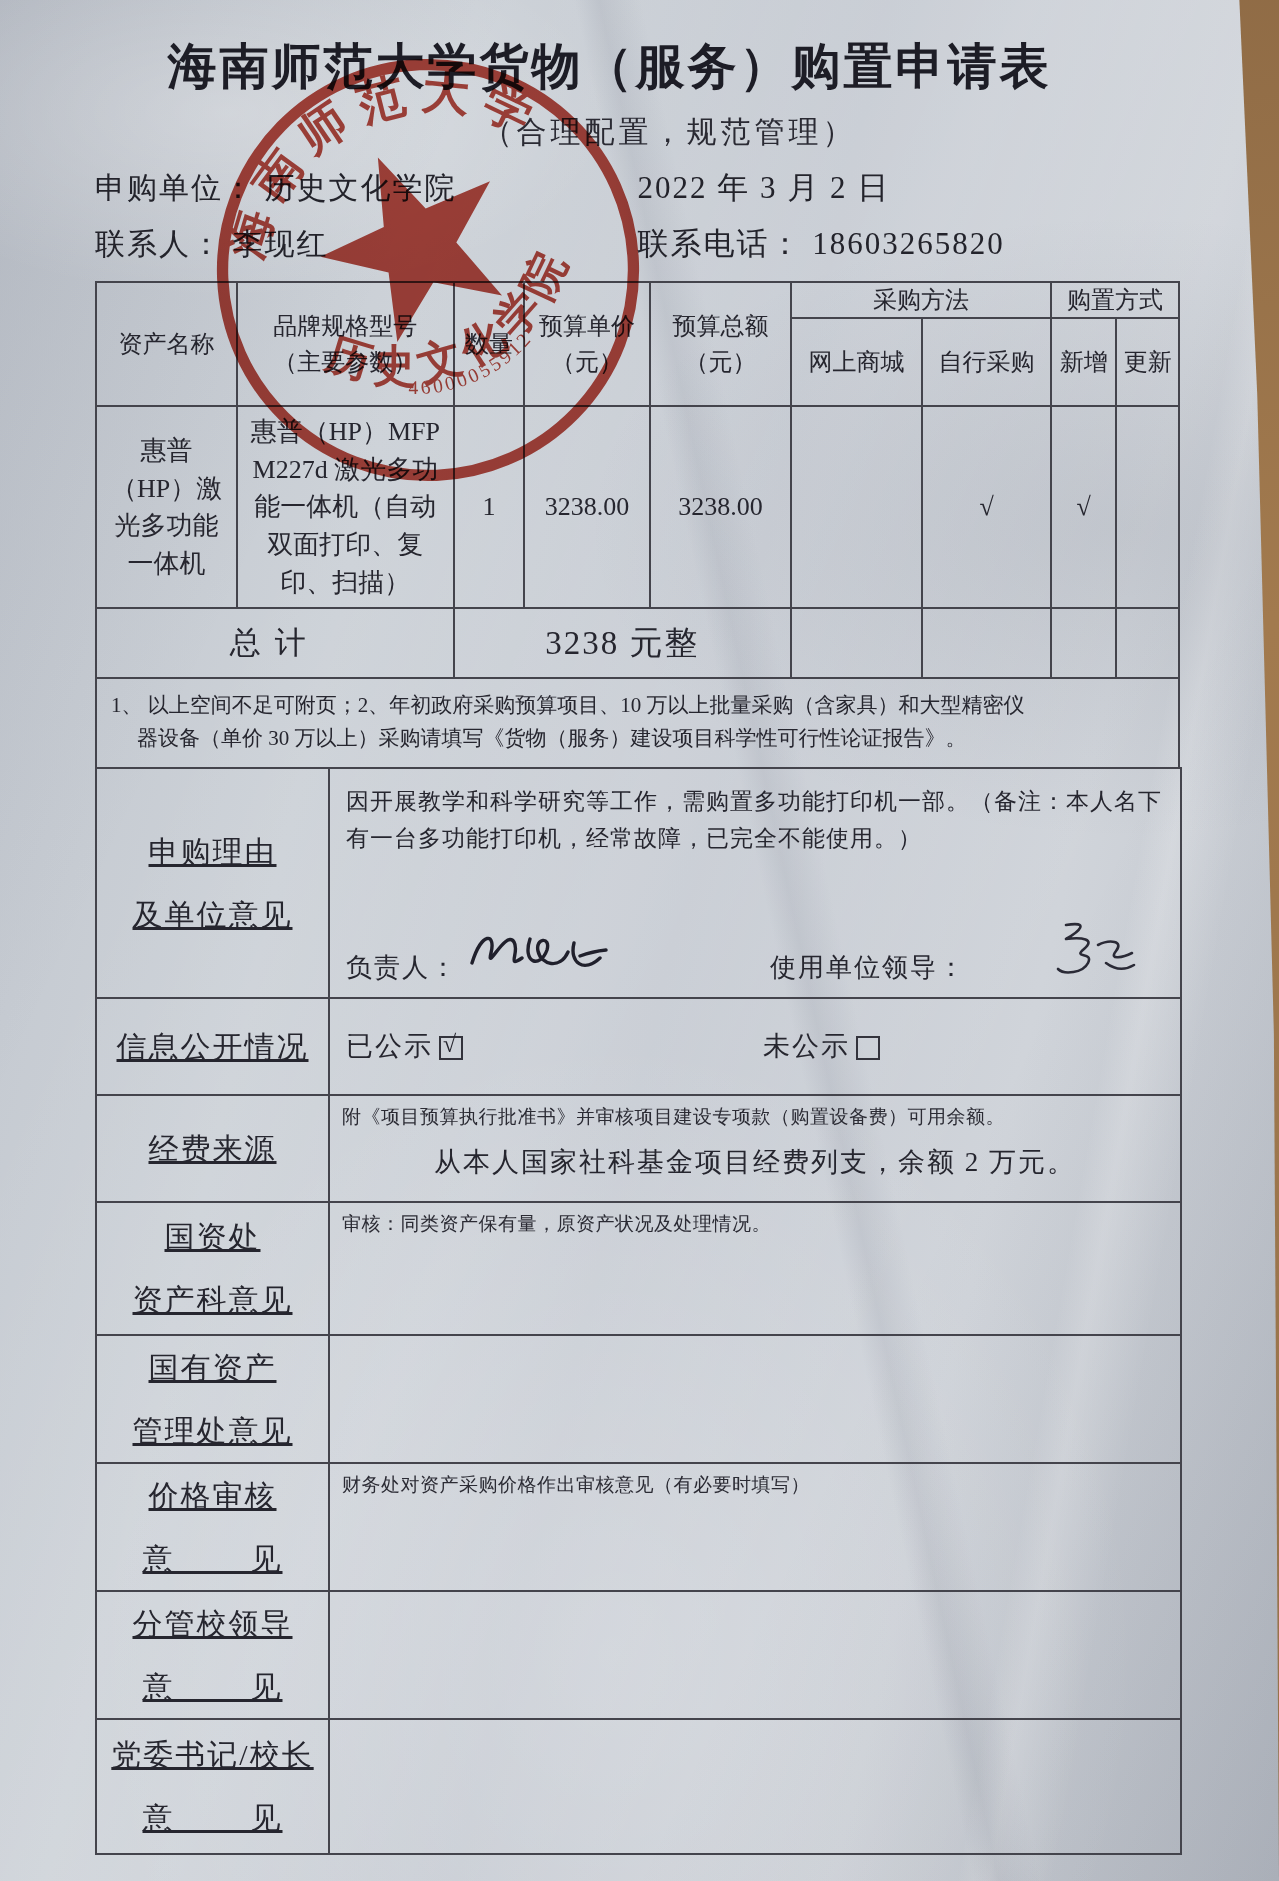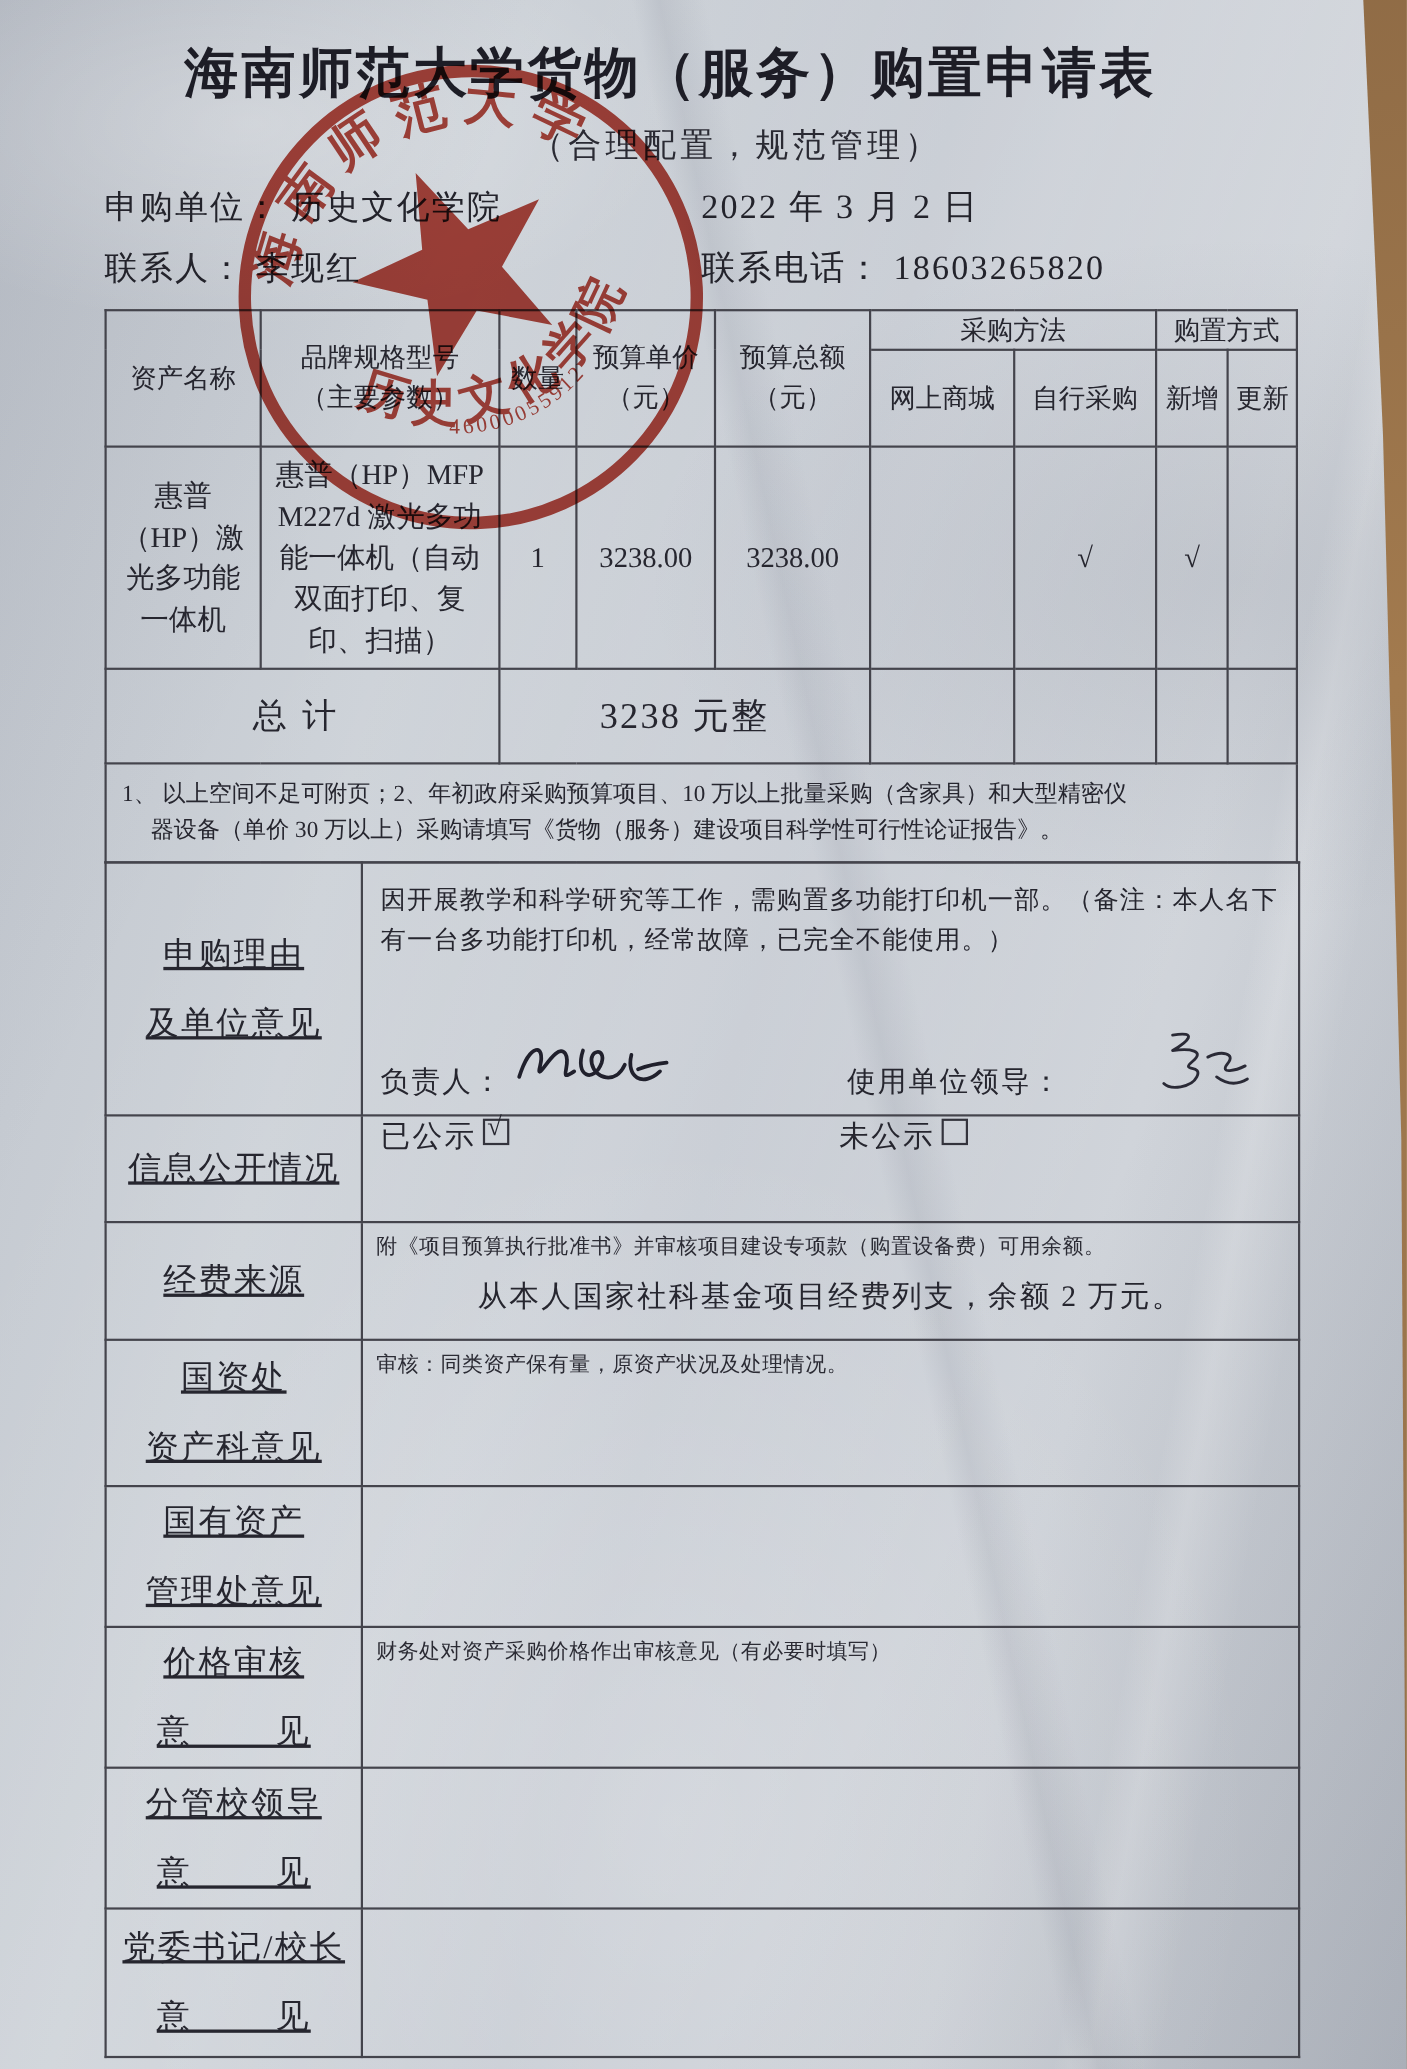--- a/index.html
+++ b/index.html
@@ -35,21 +35,21 @@
   .meta .r { flex:1; font-size:31px; letter-spacing:2px; }
   .meta2 { margin-top:14px; margin-bottom:16px; }
 
   table { border-collapse:collapse; table-layout:fixed; width:1085px; margin-left:95px; }
   td, th { border:2px solid #44444c; font-weight:normal; text-align:center; vertical-align:middle;
     color:#26262f; }
   th { font-size:24px; }
   .items .hr1 th { height:36px; }
   .items .hr2 th { height:88px; }
   .items .data td { height:172px; font-size:26px; line-height:1.45; padding:6px 8px; }
-  .items .total td { height:86px; }
+  .items .total td { height:70px; }
   .items .total .tlab { font-size:31px; letter-spacing:14px; }
   .items .total .tamt { font-size:33px; letter-spacing:2px; }
   .items .note td { text-align:left; font-size:21px; line-height:1.55; padding:10px 12px 12px 14px; }
   .items .note .ln2 { padding-left:26px; }
   .hcell div { line-height:1.5; }
   .check { font-size:27px; }
 
   .approval { margin-top:-2px; }
   .approval .lab { font-size:30px; letter-spacing:2px; line-height:2.1;text-decoration:underline; }
   .approval .cont { text-align:left; vertical-align:top; padding:12px 18px; font-size:23px; }
@@ -57,21 +57,21 @@
   .reason-flex { display:flex; flex-direction:column; justify-content:space-between; height:100%; padding:14px 10px 8px 16px; }
   .reason-text { font-size:23px; line-height:1.65; letter-spacing:1px; }
   .sign-row { display:flex; align-items:flex-end; padding-bottom:4px; }
   .sign-label { font-size:26px; letter-spacing:2px; white-space:nowrap; }
   .sig { display:block; }
   .sig1 { margin:0 30px 0 2px; }
   .lead-label { margin-left:120px; }
   .sig2 { margin-left:70px; }
 
   .disc-cell { height:97px; }
-  .disc-flex { display:flex; height:100%; padding-left:16px; font-size:27px; letter-spacing:2px; }
+  .disc-flex { display:flex; align-items:center; height:100%; padding-left:16px; font-size:27px; letter-spacing:2px; }
   .cb { display:inline-block; width:24px; height:24px; border:2px solid #33333c; margin-left:6px; position:relative; top:2px; }
   .cb .ck { position:absolute; left:2px; top:-7px; font-size:24px; }
   .gap2 { margin-left:300px; }
 
   .fund-cell { height:107px; }
   .small-note { font-size:19px; letter-spacing:.5px; padding:8px 6px 0 12px; text-align:left; color:#2b2b34; }
   .fund-main { text-align:center; font-size:27px; letter-spacing:2px; margin-top:14px; }
   .asset-cell { height:133px; }
   .state-cell { height:120px; }
   .price-cell { height:128px; }

